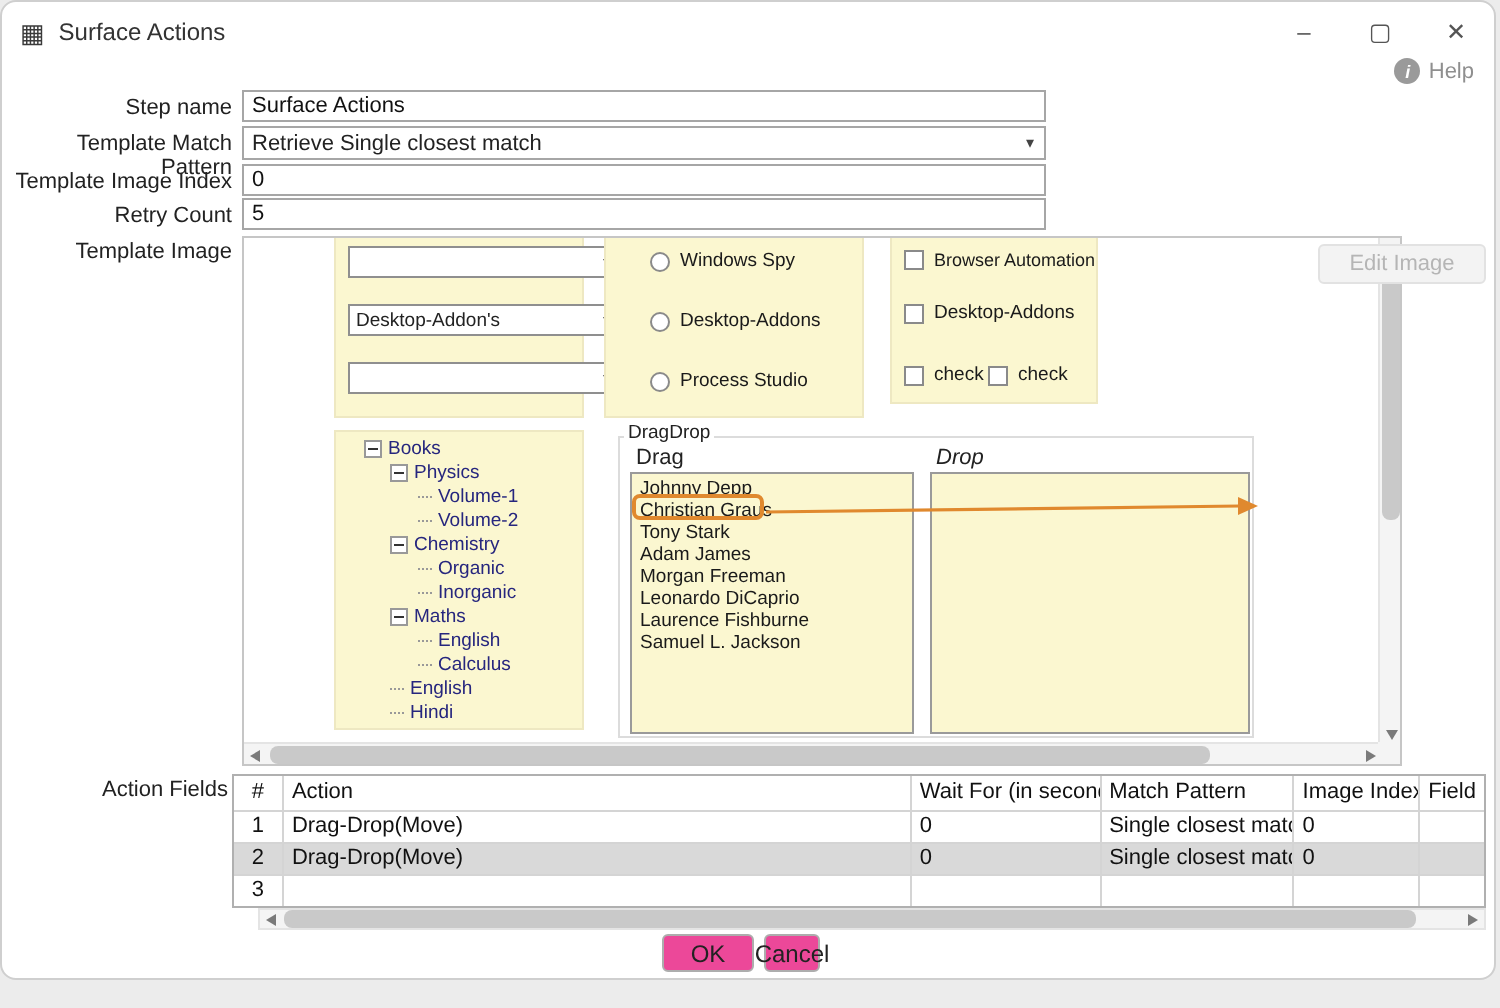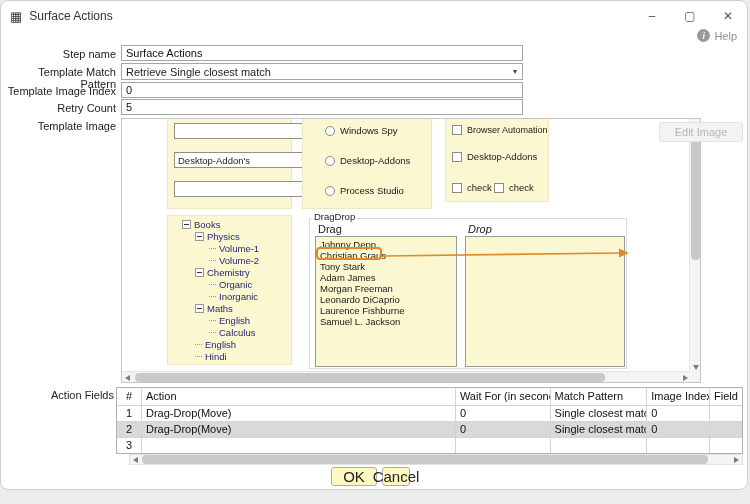--- a/index.html
+++ b/index.html
@@ -68,21 +68,21 @@
   .atable { position:absolute; left:115px; top:386px; width:627px; background:#fff; border:1px solid #b0b0b0; }
   .arow { display:flex; height:16px; line-height:15px; border-top:1px solid #d4d4d4; }
   .arow.ahead { height:17px; line-height:16px; border-top:none; }
   .acell { border-right:1px solid #d4d4d4; padding:0 4px; overflow:hidden; white-space:nowrap; font-size:11px; color:#111; }
   .c0 { width:25px; text-align:center; padding:0 2px; }
   .c1 { width:315px; } .c2 { width:95px; } .c3 { width:97px; } .c4 { width:63px; } .c5 { width:32px; border-right:none; }
   .selrow { background:#d9d9d9; }
   
   .thscroll { position:absolute; left:128px; top:453px; width:614px; height:11px; background:#f4f4f4; border:1px solid #e4e4e4; }
   
-  .btn { position:absolute; height:19px; background:#fef9c3; border:1px solid #adadad; border-radius:3px; font-size:15px; color:#222; display:flex; align-items:center; justify-content:center; }
+  .btn { position:absolute; height:19px; background:#ec4899; border:1px solid #adadad; border-radius:3px; font-size:12px; color:#222; display:flex; align-items:center; justify-content:center; }
 </style>
 </head>
 <body>
 
 <div class="window">
 
   <div class="titlebar">
     <span class="app-icon">▦</span>
     <span class="title-text">Surface Actions</span>
     <div class="win-controls">

